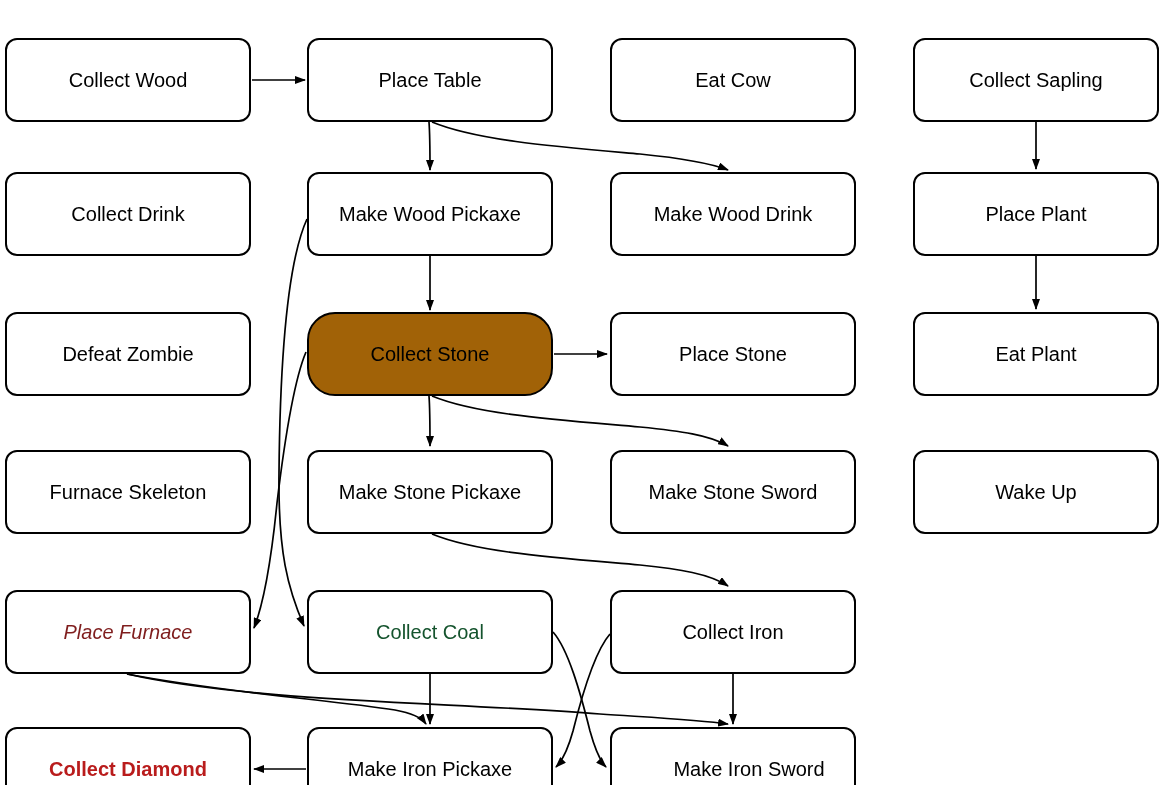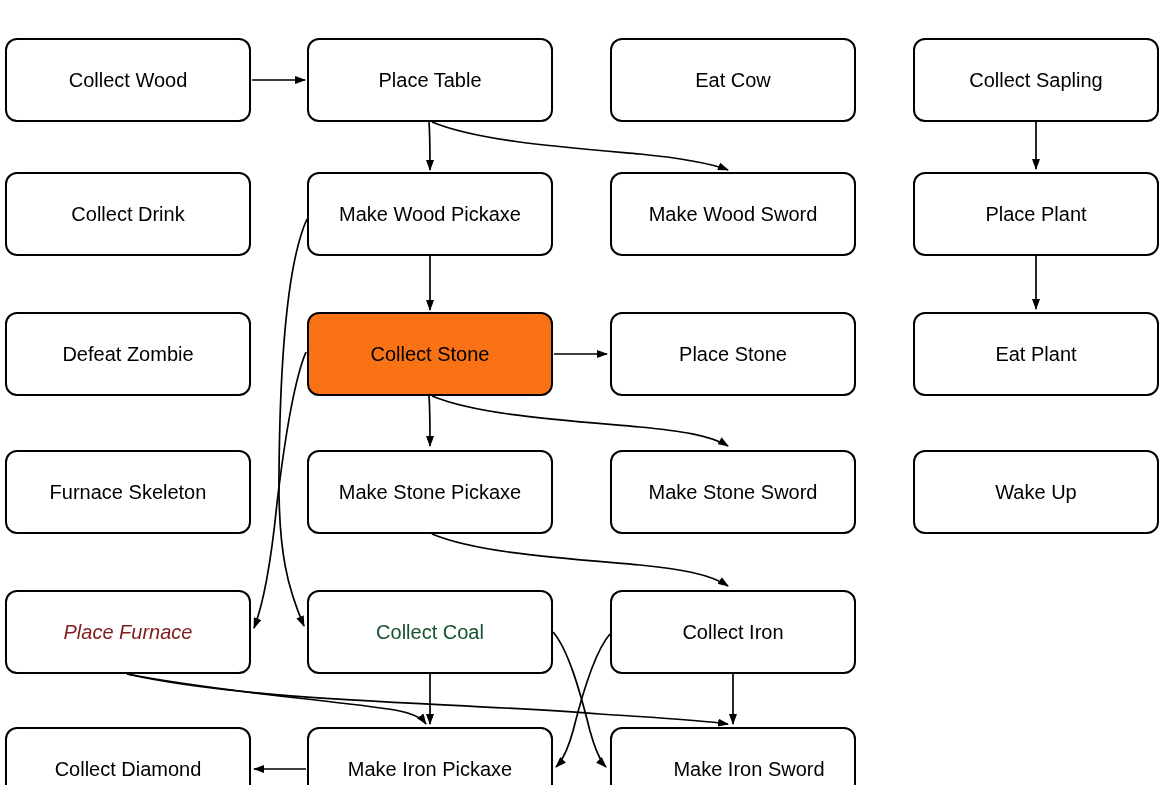--- a/index.html
+++ b/index.html
@@ -93,29 +93,29 @@
       <div class="node" style="left: 913px; top: 5px; background: rgb(255, 255, 255); border-color: rgb(0, 0, 0);">
         <span class="node-label" style="color: rgb(0, 0, 0);">Collect Sapling</span>
       </div>
       <div class="node" style="left: 5px; top: 139px; background: rgb(255, 255, 255); border-color: rgb(0, 0, 0);">
         <span class="node-label" style="color: rgb(0, 0, 0);">Collect Drink</span>
       </div>
       <div class="node" style="left: 307px; top: 139px; background: rgb(255, 255, 255); border-color: rgb(0, 0, 0);">
         <span class="node-label" style="color: rgb(0, 0, 0);">Make Wood Pickaxe</span>
       </div>
       <div class="node" style="left: 610px; top: 139px; background: rgb(255, 255, 255); border-color: rgb(0, 0, 0);">
-        <span class="node-label" style="color: rgb(0, 0, 0);">Make Wood Sword</span>
+        <span class="node-label" style="color: rgb(0, 0, 0);">Make Wood Drink</span>
       </div>
       <div class="node" style="left: 913px; top: 139px; background: rgb(255, 255, 255); border-color: rgb(0, 0, 0);">
         <span class="node-label" style="color: rgb(0, 0, 0);">Place Plant</span>
       </div>
       <div class="node" style="left: 5px; top: 279px; background: rgb(255, 255, 255); border-color: rgb(0, 0, 0);">
         <span class="node-label" style="color: rgb(0, 0, 0);">Defeat Zombie</span>
       </div>
-      <div class="node" style="left: 307px; top: 279px; background: #f97316; border-color: rgb(0, 0, 0);">
+      <div class="node" style="left: 307px; top: 279px; background: #a16207; border-color: rgb(0, 0, 0); border-radius: 28px;">
         <span class="node-label" style="color: rgb(0, 0, 0);">Collect Stone</span>
       </div>
       <div class="node" style="left: 610px; top: 279px; background: rgb(255, 255, 255); border-color: rgb(0, 0, 0);">
         <span class="node-label" style="color: rgb(0, 0, 0);">Place Stone</span>
       </div>
       <div class="node" style="left: 913px; top: 279px; background: rgb(255, 255, 255); border-color: rgb(0, 0, 0);">
         <span class="node-label" style="color: rgb(0, 0, 0);">Eat Plant</span>
       </div>
       <div class="node" style="left: 5px; top: 417px; background: rgb(255, 255, 255); border-color: rgb(0, 0, 0);">
         <span class="node-label" style="color: rgb(0, 0, 0);">Furnace Skeleton</span>
@@ -132,21 +132,21 @@
       <div class="node" style="left: 5px; top: 557px; background: rgb(255, 255, 255); border-color: rgb(0, 0, 0);">
         <span class="node-label" style="color: #7f1d1d; font-style: italic;">Place Furnace</span>
       </div>
       <div class="node" style="left: 307px; top: 557px; background: rgb(255, 255, 255); border-color: rgb(0, 0, 0);">
         <span class="node-label" style="color: #14532d;">Collect Coal</span>
       </div>
       <div class="node" style="left: 610px; top: 557px; background: rgb(255, 255, 255); border-color: rgb(0, 0, 0);">
         <span class="node-label" style="color: rgb(0, 0, 0);">Collect Iron</span>
       </div>
       <div class="node" style="left: 5px; top: 694px; background: rgb(255, 255, 255); border-color: rgb(0, 0, 0);">
-        <span class="node-label" style="color: #000000;">Collect Diamond</span>
+        <span class="node-label" style="color: #b91c1c; font-weight: bold;">Collect Diamond</span>
       </div>
       <div class="node" style="left: 307px; top: 694px; background: rgb(255, 255, 255); border-color: rgb(0, 0, 0);">
         <span class="node-label" style="color: rgb(0, 0, 0);">Make Iron Pickaxe</span>
       </div>
       <div class="node" style="left: 610px; top: 694px; background: rgb(255, 255, 255); border-color: rgb(0, 0, 0); padding-left: 32px;">
         <span class="node-label" style="color: rgb(0, 0, 0);">Make Iron Sword</span>
       </div>
     </div>
 </div>
 

